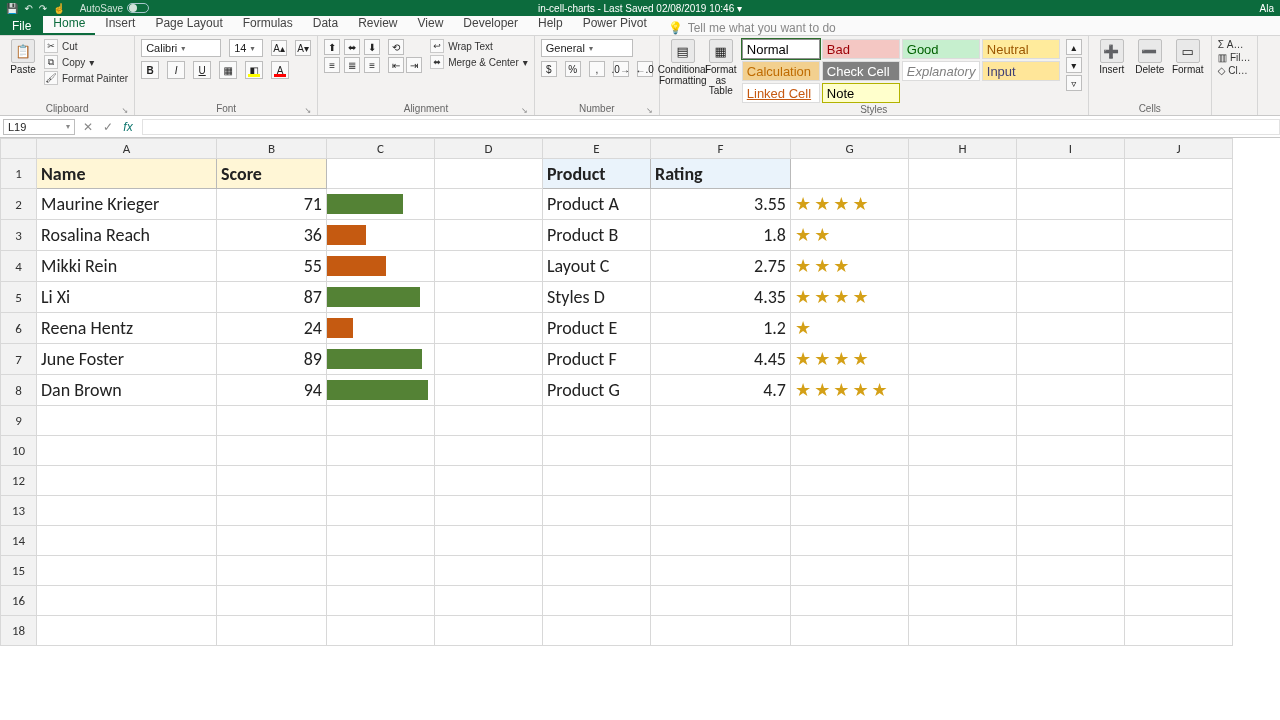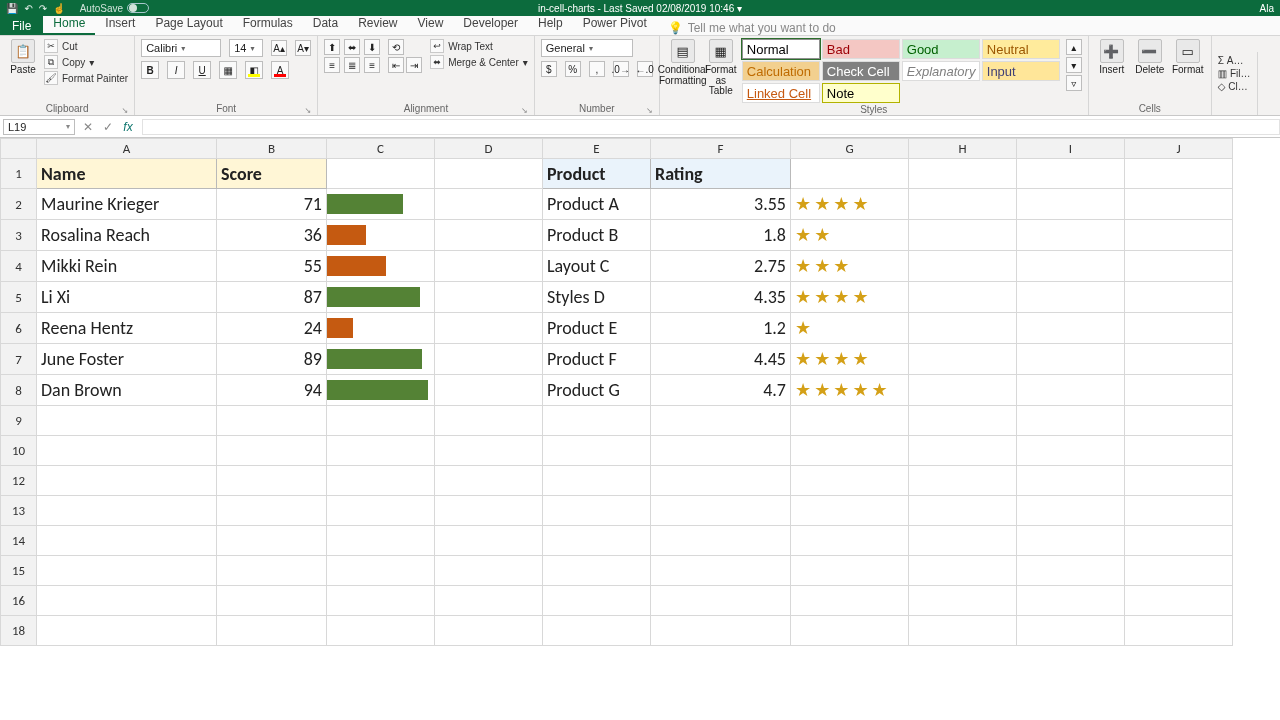--- a/index.html
+++ b/index.html
@@ -263,21 +263,21 @@
           <div class="txt">Delete</div>
         </div>
       <div class="big-btn">
           <div class="ico">▭</div>
           <div class="txt">Format</div>
         </div>
     </div>
     <div class="label">Cells</div>
   </div>
 
-  <div class="group" style="min-width:30px;margin-top:16px;">
+  <div class="group" style="min-width:30px;">
     <div class="tools">
         <div class="mini-col">
       <div class="mini">Σ A…</div>
       <div class="mini">▥ Fil…</div>
       <div class="mini">◇ Cl…</div>
     </div>
       </div>
     <div class="label"></div>
   </div>
 </div>

